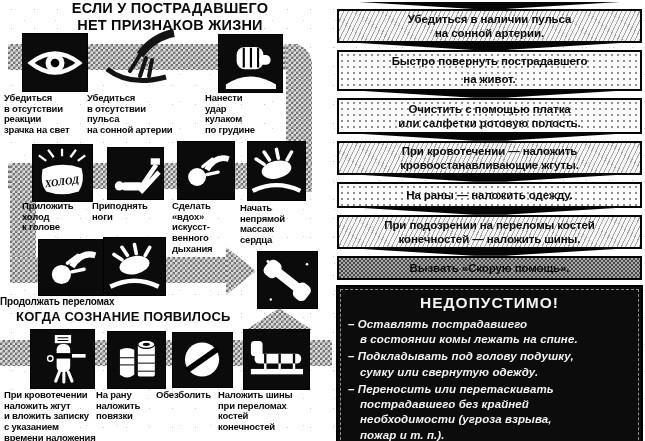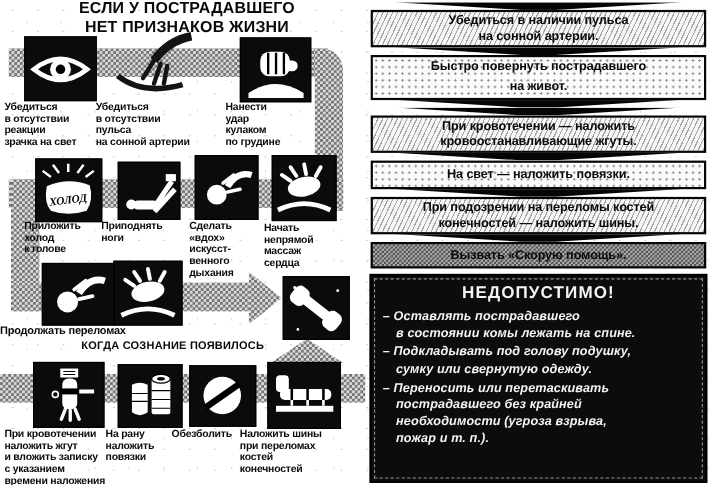--- a/index.html
+++ b/index.html
@@ -17,21 +17,21 @@
       linear-gradient(45deg,#6d6d6d 25%,transparent 25%,transparent 75%,#6d6d6d 75%),
       linear-gradient(45deg,#6d6d6d 25%,transparent 25%,transparent 75%,#6d6d6d 75%);
     background-size:5px 5px;background-position:0 0,2.5px 2.5px;
   }
   .arrow-right{clip-path:polygon(0 0,100% 50%,0 100%);}
   .arrow-up{clip-path:polygon(50% 0,100% 100%,0 100%);}
   .tile{background:#0b0b0b;border:1px solid #000;display:flex;align-items:center;justify-content:center;z-index:3;}
   .tile.plain{background:transparent;border:none;}
   .cap{z-index:3;font-weight:700;font-size:9.5px;line-height:1.12;text-align:left;white-space:pre-line;letter-spacing:-.2px;}
   .ltitle{font-weight:700;font-size:14.5px;line-height:1.18;text-align:center;white-space:pre-line;letter-spacing:.2px;}
-  .stitle{font-weight:700;font-size:10px;text-align:center;letter-spacing:.2px;z-index:3;}
+  .stitle{font-weight:700;font-size:13px;letter-spacing:.2px;z-index:3;}
 
   
   .rcol{position:absolute;left:336px;top:2px;width:307px;height:437px;display:flex;flex-direction:column;}
   .rhead{
     flex:0 0 34px;border:2px solid #000;box-shadow:inset 0 0 0 2px #fff;
     display:flex;align-items:center;justify-content:center;text-align:center;
     font-weight:700;font-size:13px;line-height:1.2;white-space:pre-line;
     background-color:#ececec;
     background-image:
       linear-gradient(45deg,#9f9f9f 25%,transparent 25%,transparent 75%,#9f9f9f 75%),
@@ -243,27 +243,29 @@
 
     <div class="darr"></div>
     <div class="step hatch" style="flex:0 0 30px;">Убедиться в наличии пульса
 на сонной артерии.</div>
 
     <div class="darr"></div>
     <div class="step dots" style="flex:0 0 36px;line-height:1.6;">Быстро повернуть пострадавшего
 на живот.</div>
 
     <div class="darr"></div>
+    <div class="step dots" style="flex:0 0 32px;">Очистить с помощью платка
+или салфетки ротовую полость.</div>
 
     <div class="darr"></div>
     <div class="step hatch" style="flex:0 0 30px;">При кровотечении — наложить
 кровоостанавливающие жгуты.</div>
 
     <div class="darr"></div>
-    <div class="step dots" style="flex:0 0 22px;">На свет — наложить повязки.</div>
+    <div class="step dots" style="flex:0 0 22px;">На раны — наложить одежду.</div>
 
     <div class="darr"></div>
     <div class="step hatch" style="flex:0 0 30px;">При подозрении на переломы костей
 конечностей — наложить шины.</div>
 
     <div class="darr"></div>
     <div class="step dark" style="flex:0 0 20px;">Вызвать «Скорую помощь».</div>
 
     <div class="warn">
       <div class="warn-title">НЕДОПУСТИМО!</div>

